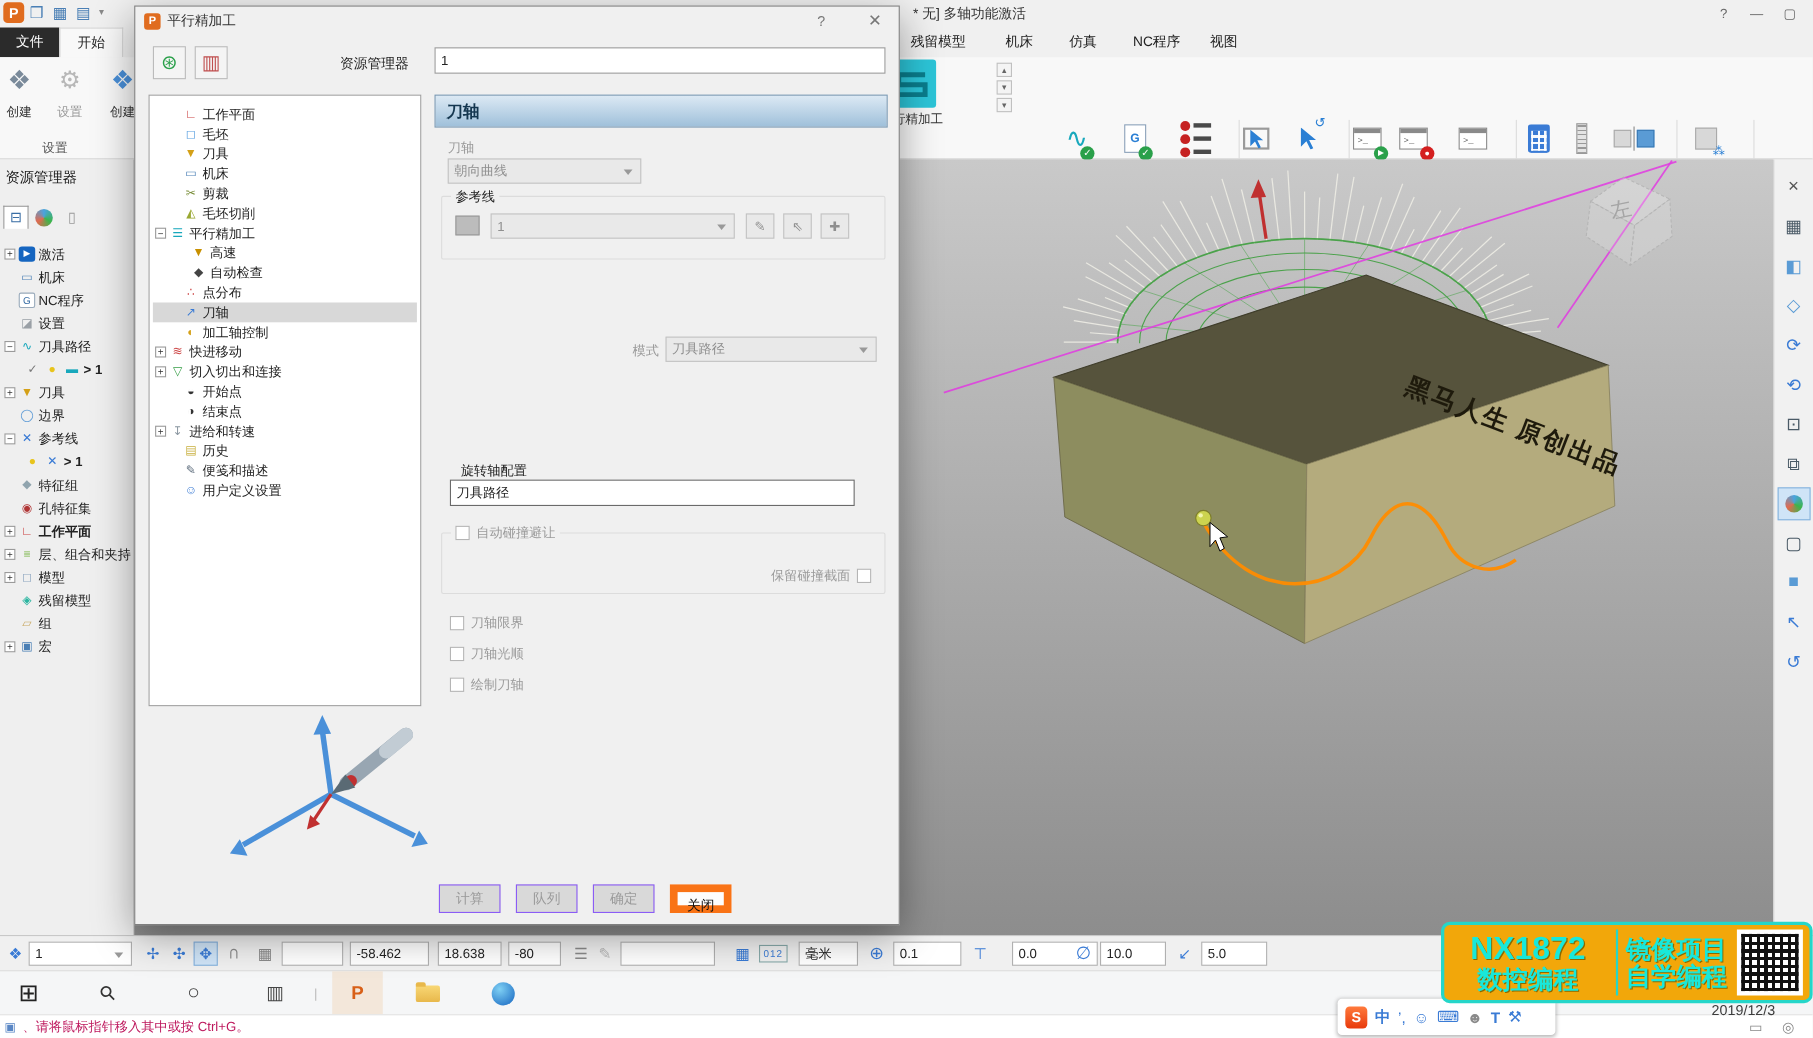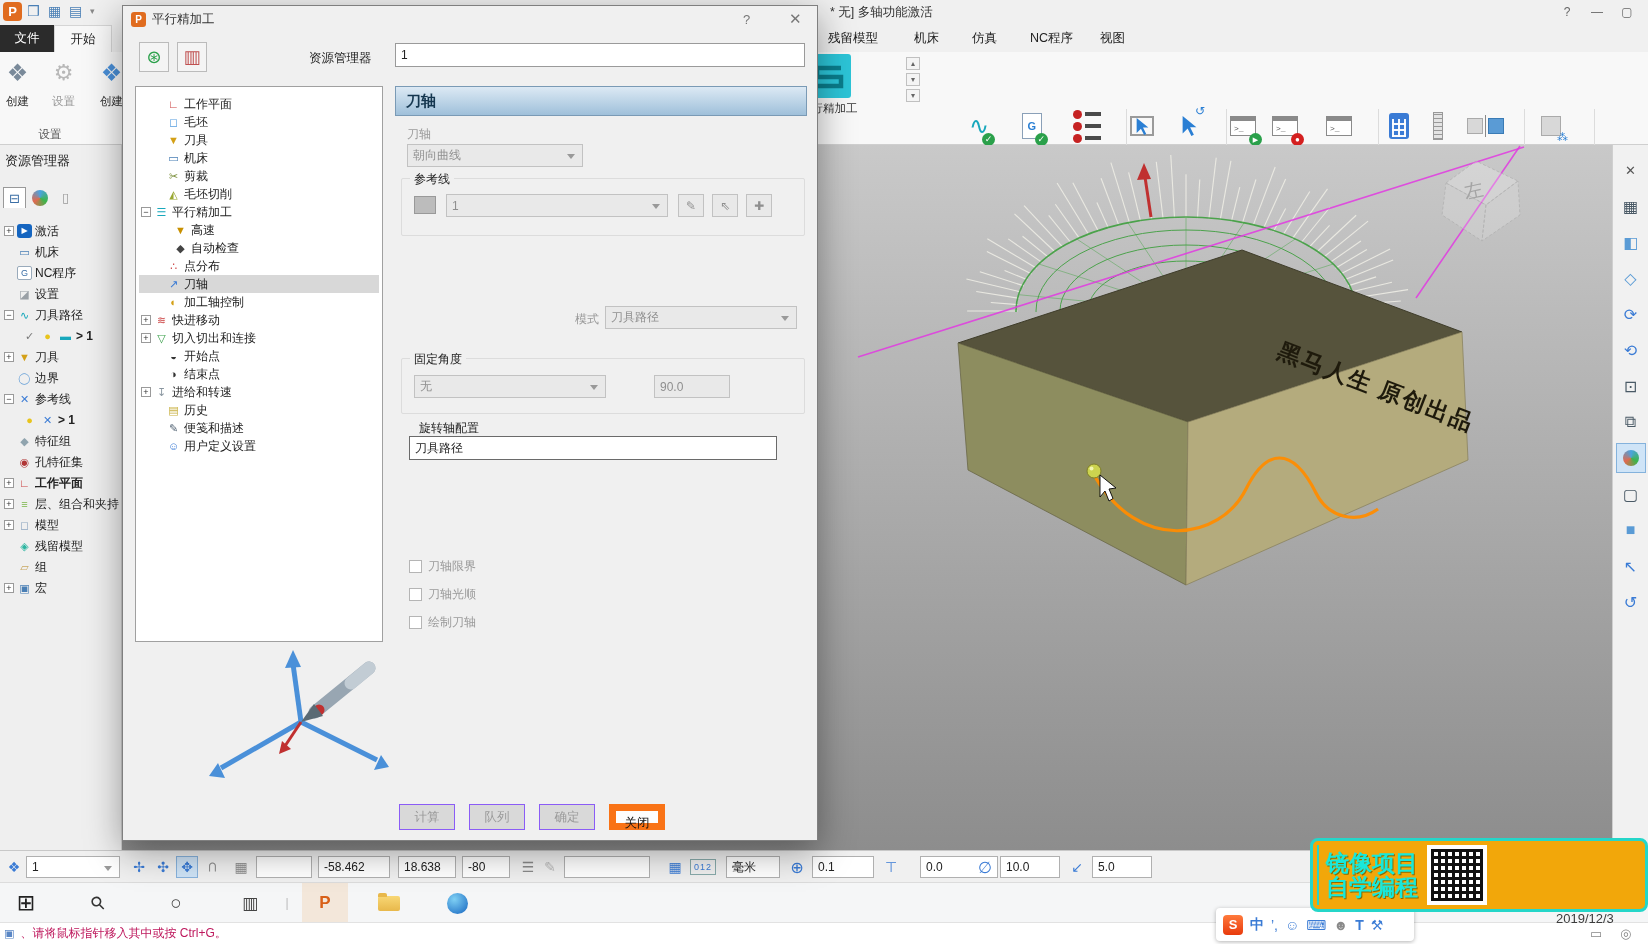--- a/index.html
+++ b/index.html
@@ -661,29 +661,34 @@
     <span class="abs" style="left:12px;top:17px;width:22px;height:18px;background:#bcbcbc;border:1px solid #999"></span>
     <div class="fld dis dd" style="left:44px;top:15px;width:222px">1</div>
     <div class="fld dis" style="left:276px;top:15px;width:26px;justify-content:center">✎</div>
     <div class="fld dis" style="left:310px;top:15px;width:26px;justify-content:center">⇖</div>
     <div class="fld dis" style="left:344px;top:15px;width:26px;justify-content:center">✚</div>
   </div>
 
   <span class="abs lblg" style="left:452px;top:305px">模式</span>
   <div class="fld dis dd" style="left:482px;top:300px;width:192px">刀具路径</div>
 
-  <div class="gbox" style="left:278px;top:352px;width:404px;height:56px">
-    <span class="gleg lbld">固定角度</span>
-    <div class="fld dis dd" style="left:12px;top:16px;width:192px">无</div>
-    <div class="fld dis" style="left:252px;top:16px;width:76px">90.0</div>
-  </div>
 
   <span class="abs lbld" style="left:296px;top:414px">旋转轴配置</span>
   <div class="fld" style="left:286px;top:430px;width:368px;height:24px;border-color:#6a6a6a">刀具路径</div>
 
+  <div class="gbox" style="left:278px;top:478px;width:404px;height:56px">
+    <div class="cbrow" style="left:8px;top:-9px;background:#f0f0f0;padding:0 4px">
+      <span class="cb"></span>
+      <span class="lblg">自动碰撞避让</span>
+    </div>
+    <div class="cbrow" style="right:12px;top:30px">
+      <span class="lblg">保留碰撞截面</span>
+      <span class="cb"></span>
+    </div>
+  </div>
 
   <div class="cbrow" style="left:286px;top:552px">
       <span class="cb"></span>
       <span class="lblg">刀轴限界</span>
     </div>
   <div class="cbrow" style="left:286px;top:580px">
       <span class="cb"></span>
       <span class="lblg">刀轴光顺</span>
     </div>
   <div class="cbrow" style="left:286px;top:608px">
@@ -734,20 +739,24 @@
   <div class="sbf" style="left:812px;width:62px">0.1</div>
   <span class="sbi" style="left:880px;width:22px">⊤</span>
   <div class="sbf" style="left:920px;width:78px">0.0</div>
   <span class="sbi" style="left:974px;width:22px;font-size:16px">∅</span>
   <div class="sbf" style="left:1000px;width:60px">10.0</div>
   <span class="sbi" style="left:1066px;width:22px">↙</span>
   <div class="sbf" style="left:1092px;width:60px">5.0</div>
 </div>
 
 <div id="banner" class="abs">
+  <div class="bcell" style="width:152px">
+    <span class="bl1">NX1872</span>
+    <span class="bl2">数控编程</span>
+  </div>
   <div id="bdiv"></div>
   <div class="bcell" style="width:98px">
     <span class="bl2">镜像项目</span>
     <span class="bl2">自学编程</span>
   </div>
   <div id="qr">
       <div id="qrin"></div>
     </div>
 </div>
 <div id="datetxt" class="abs">2019/12/3</div>

